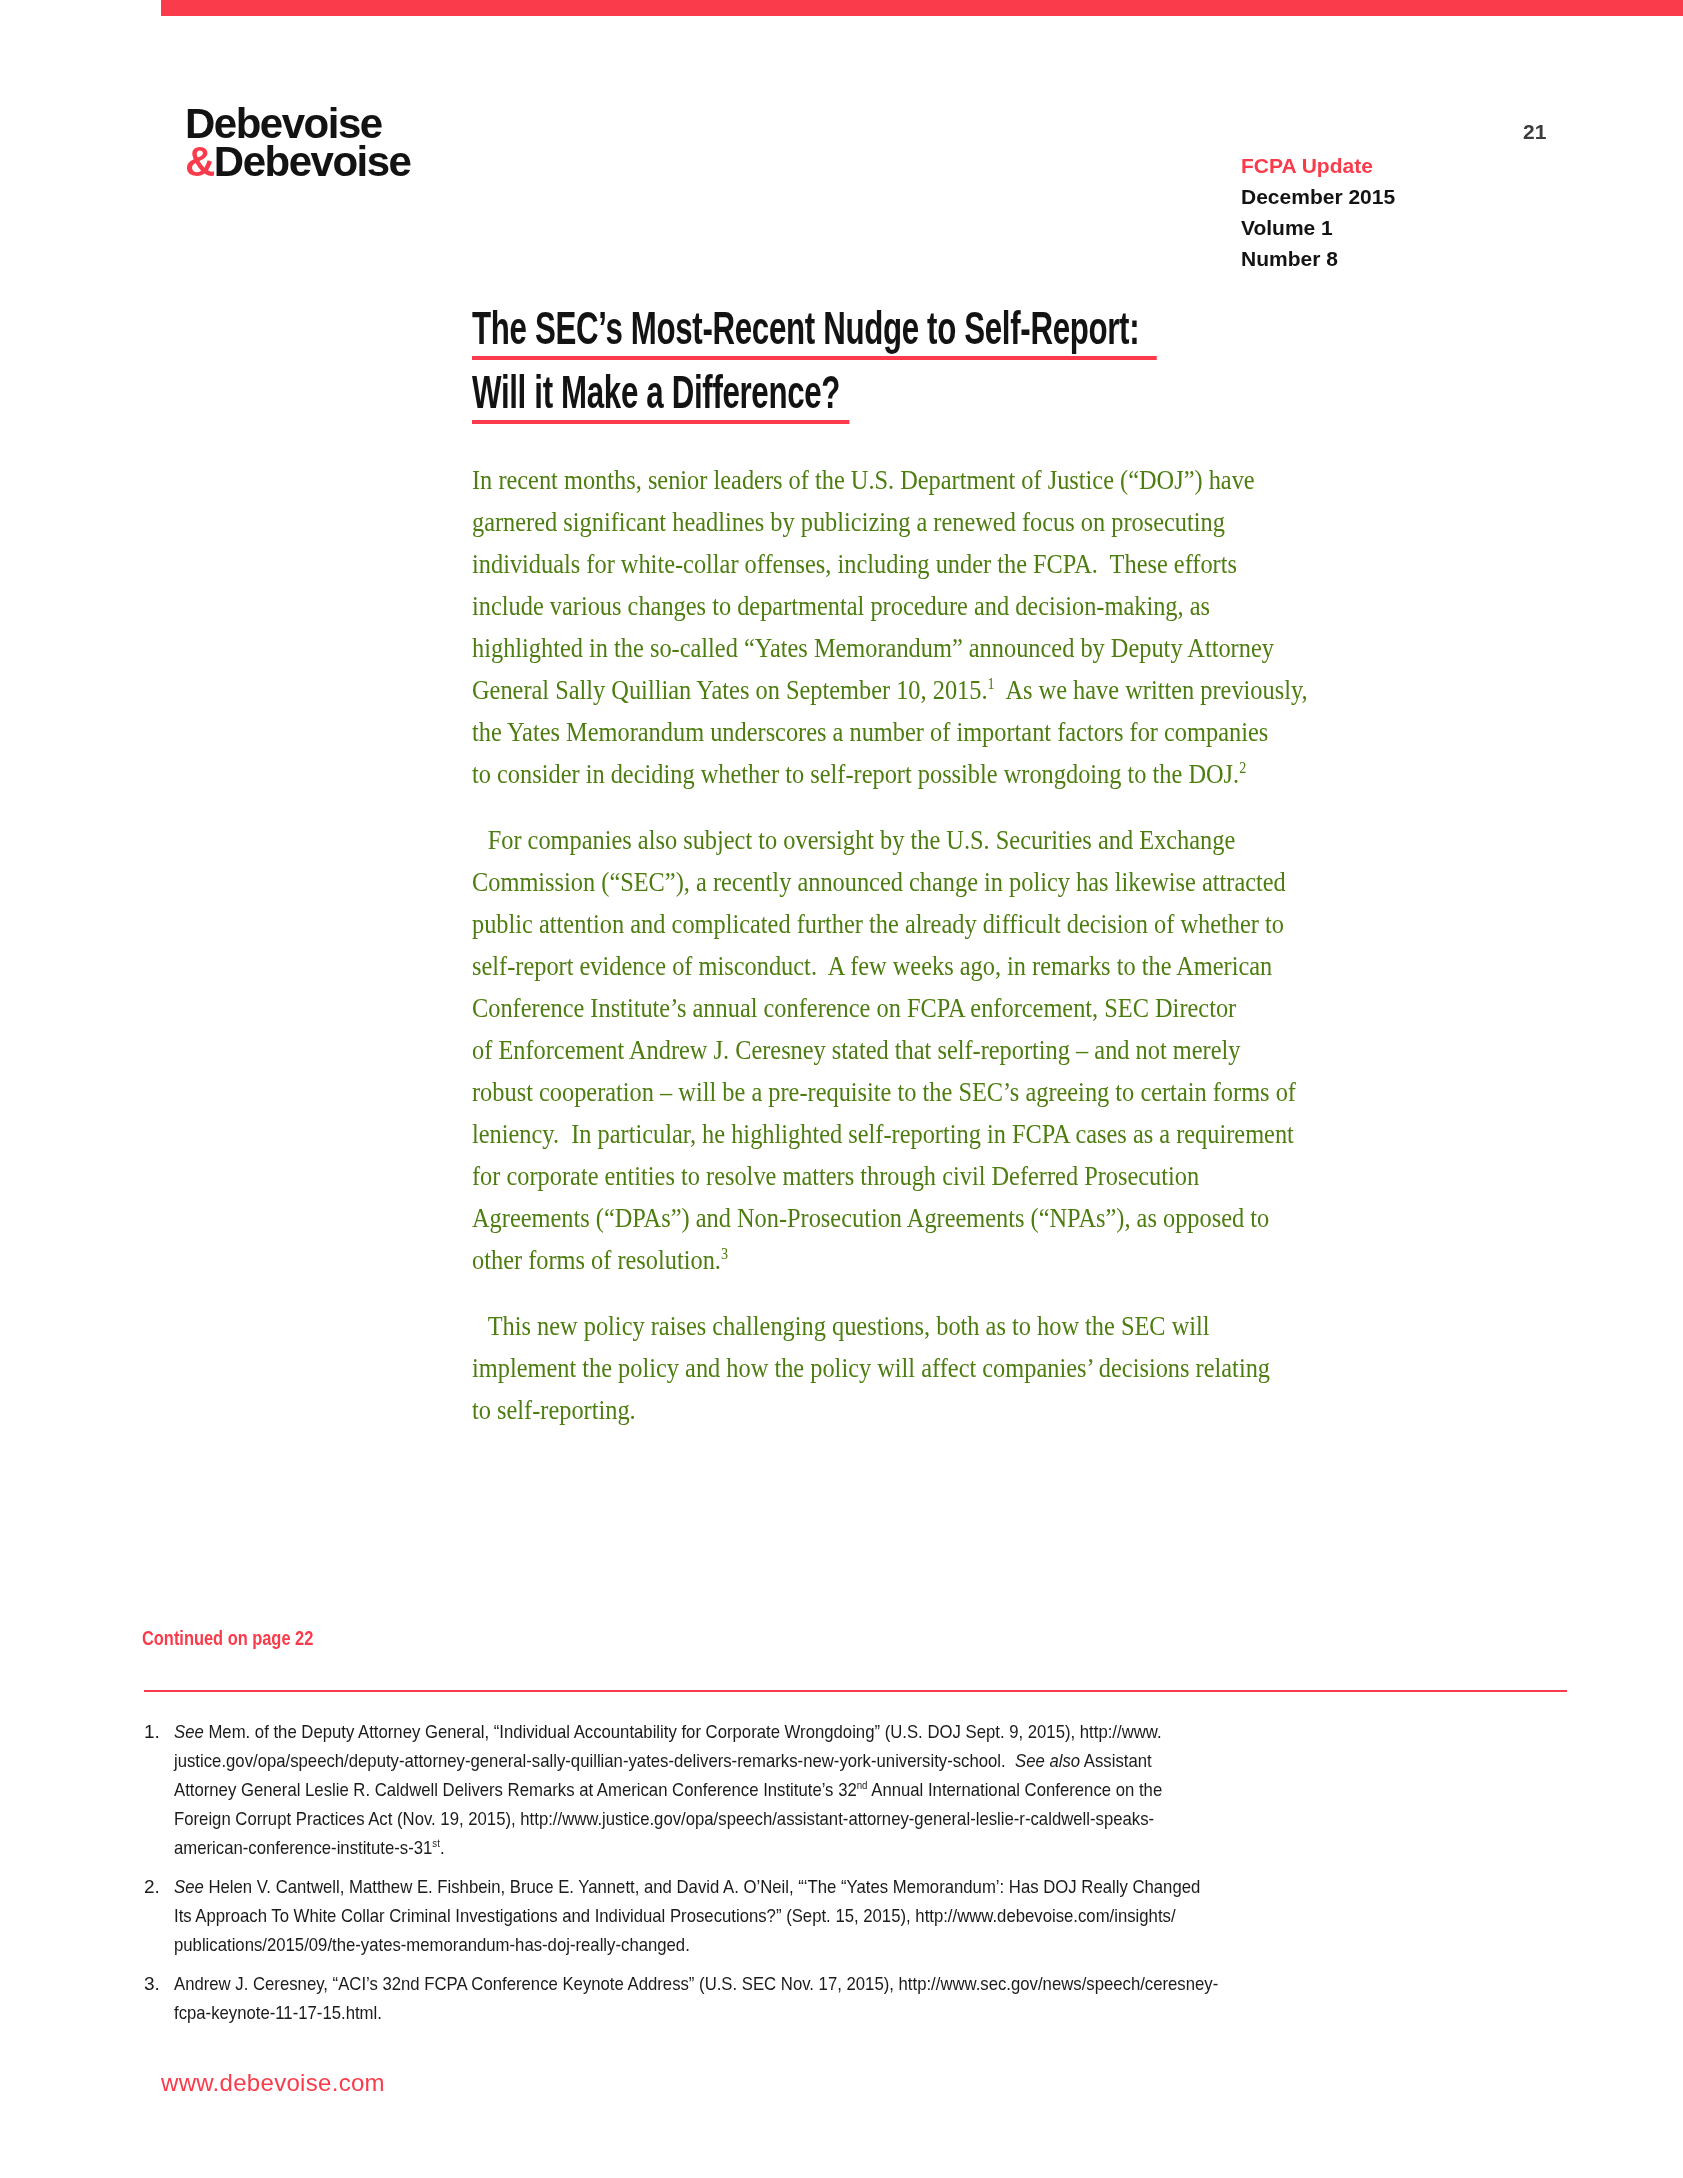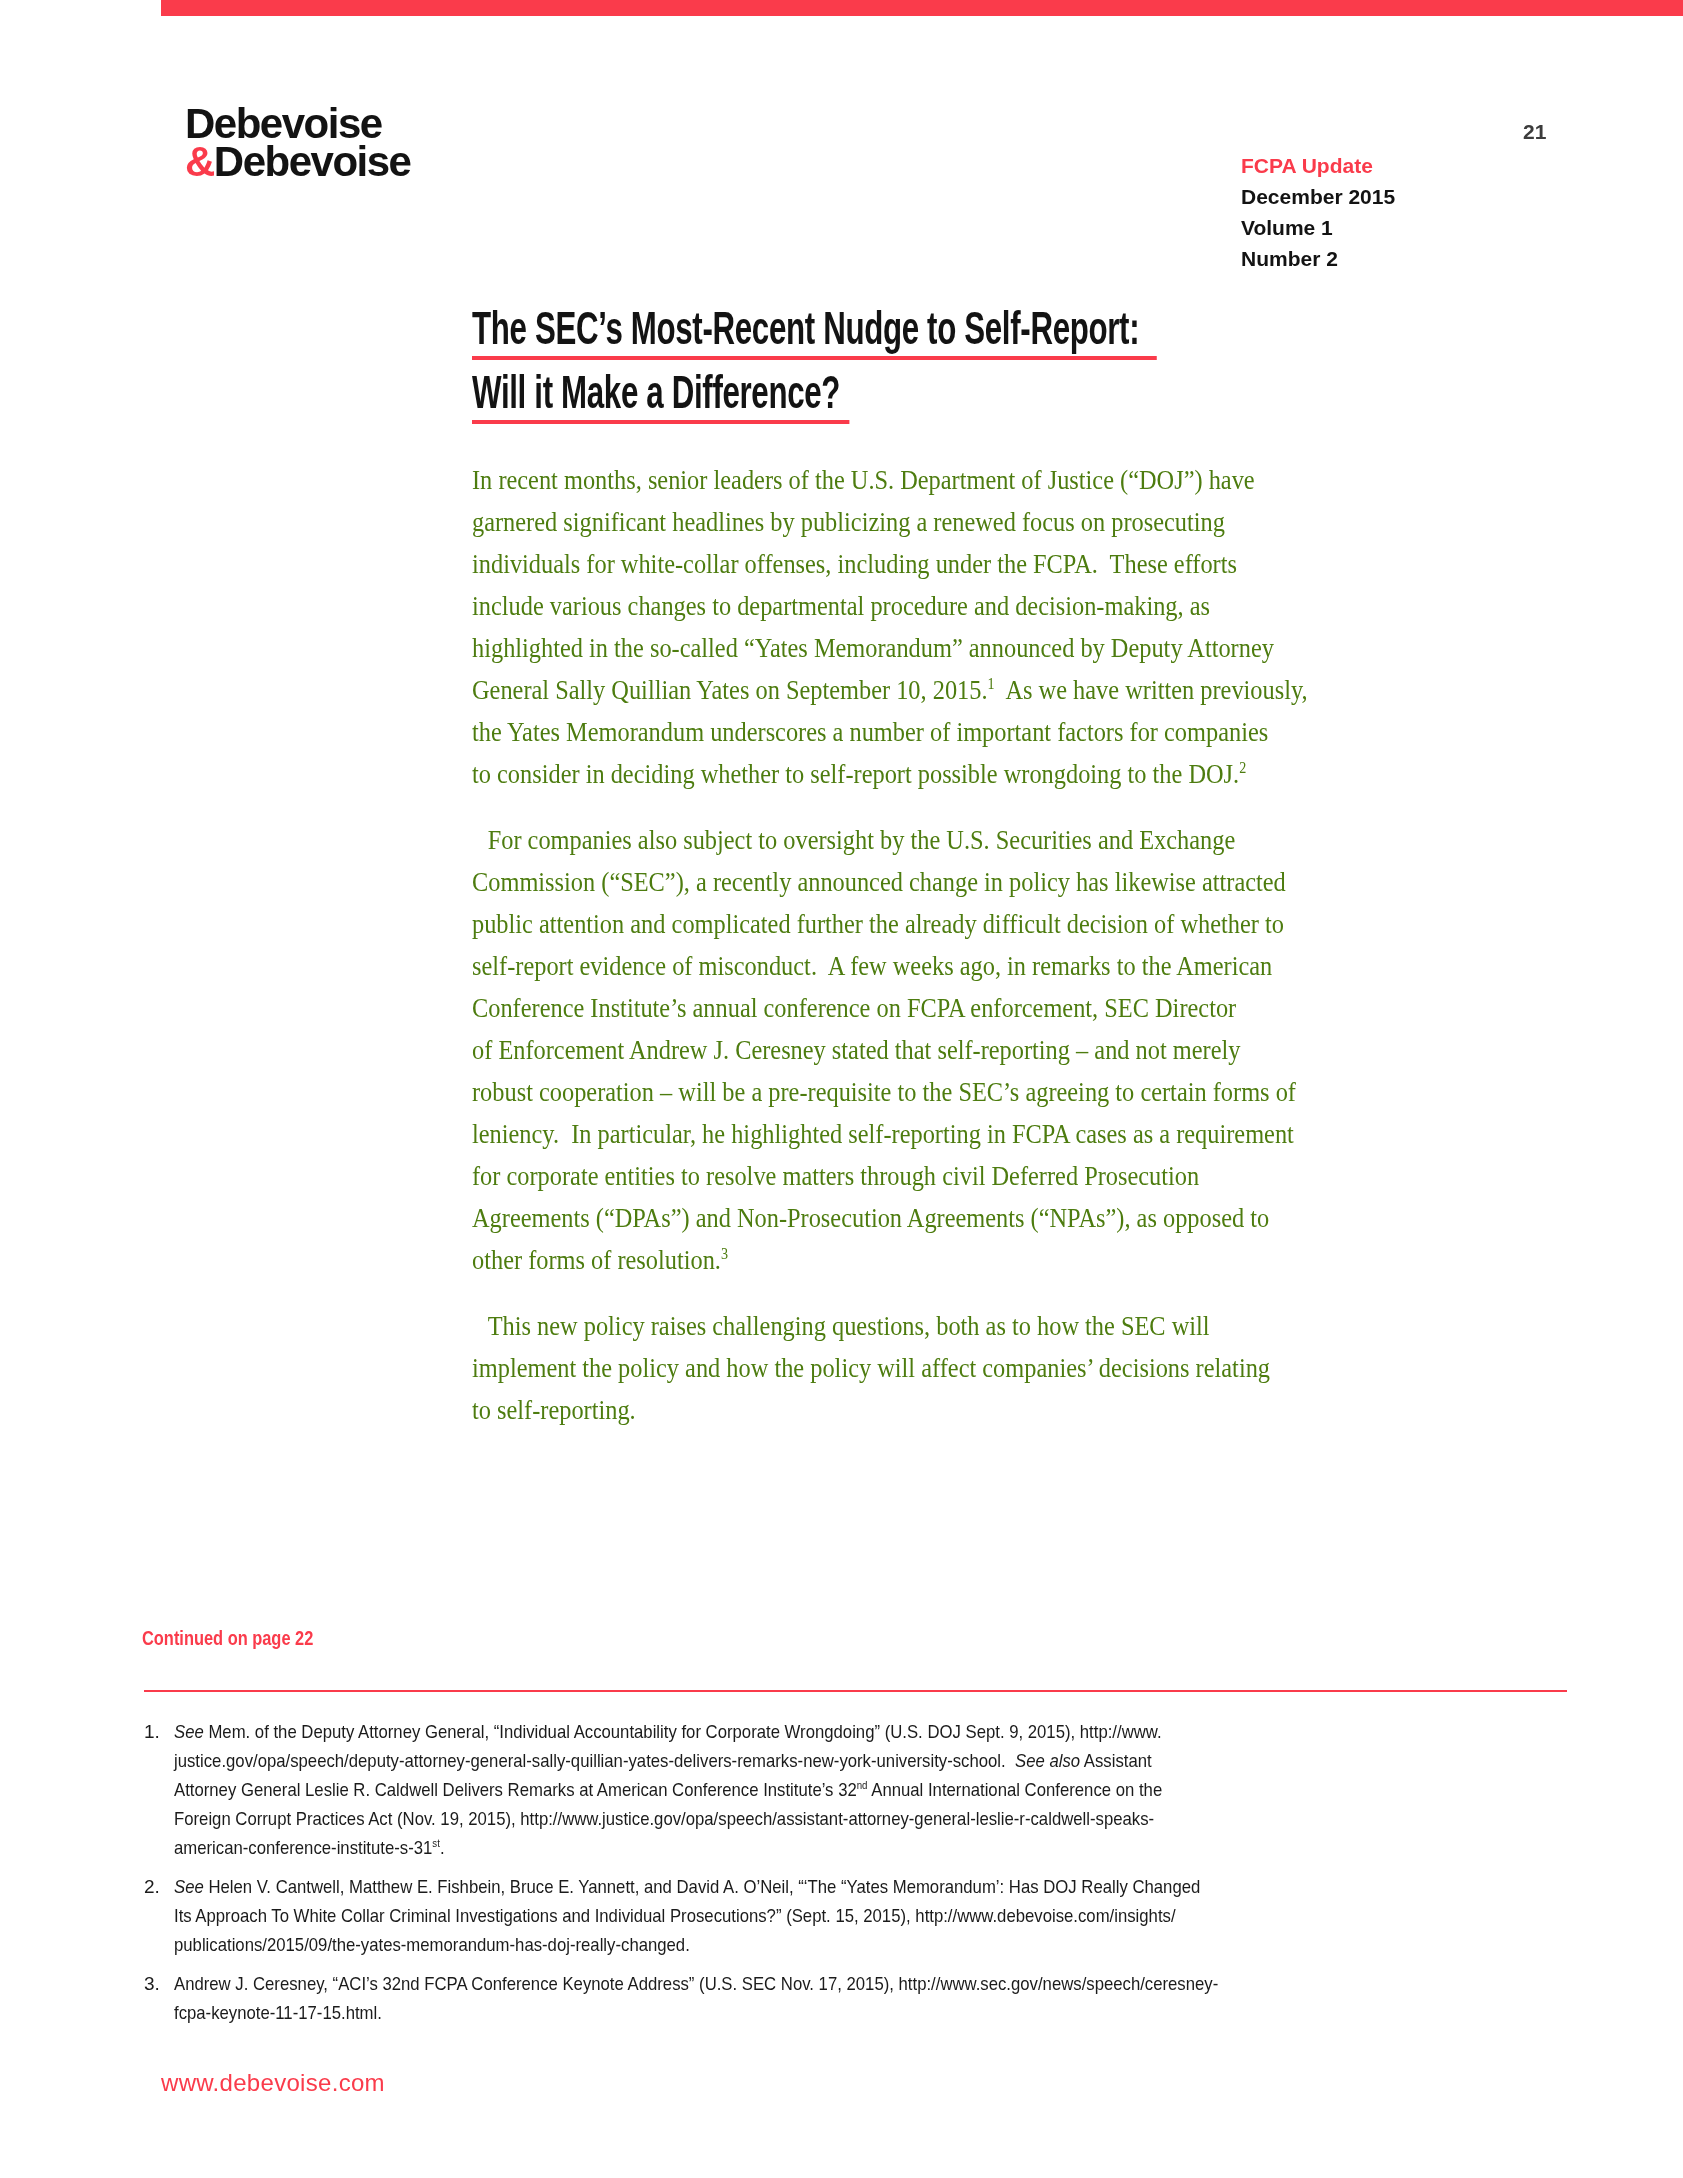--- a/index.html
+++ b/index.html
@@ -59,21 +59,21 @@
     </span>
     <span class="logo-line">
       <span class="amp">&amp;</span><span>Debevoise</span>
     </span>
   </div>
 
   <div class="masthead">
     <div class="mh-pub">FCPA Update</div>
     <div class="mh-line">December 2015</div>
     <div class="mh-line">Volume 1</div>
-    <div class="mh-line">Number 2</div>
+    <div class="mh-line">Number 8</div>
   </div>
 
   <div class="pagenum">21</div>
 
   <div class="title-wrap">
     <span class="title-line">The SEC’s Most-Recent Nudge to Self-Report: </span>
     <span class="title-line">Will it Make a Difference?</span>
   </div>
 
   <div class="body">

